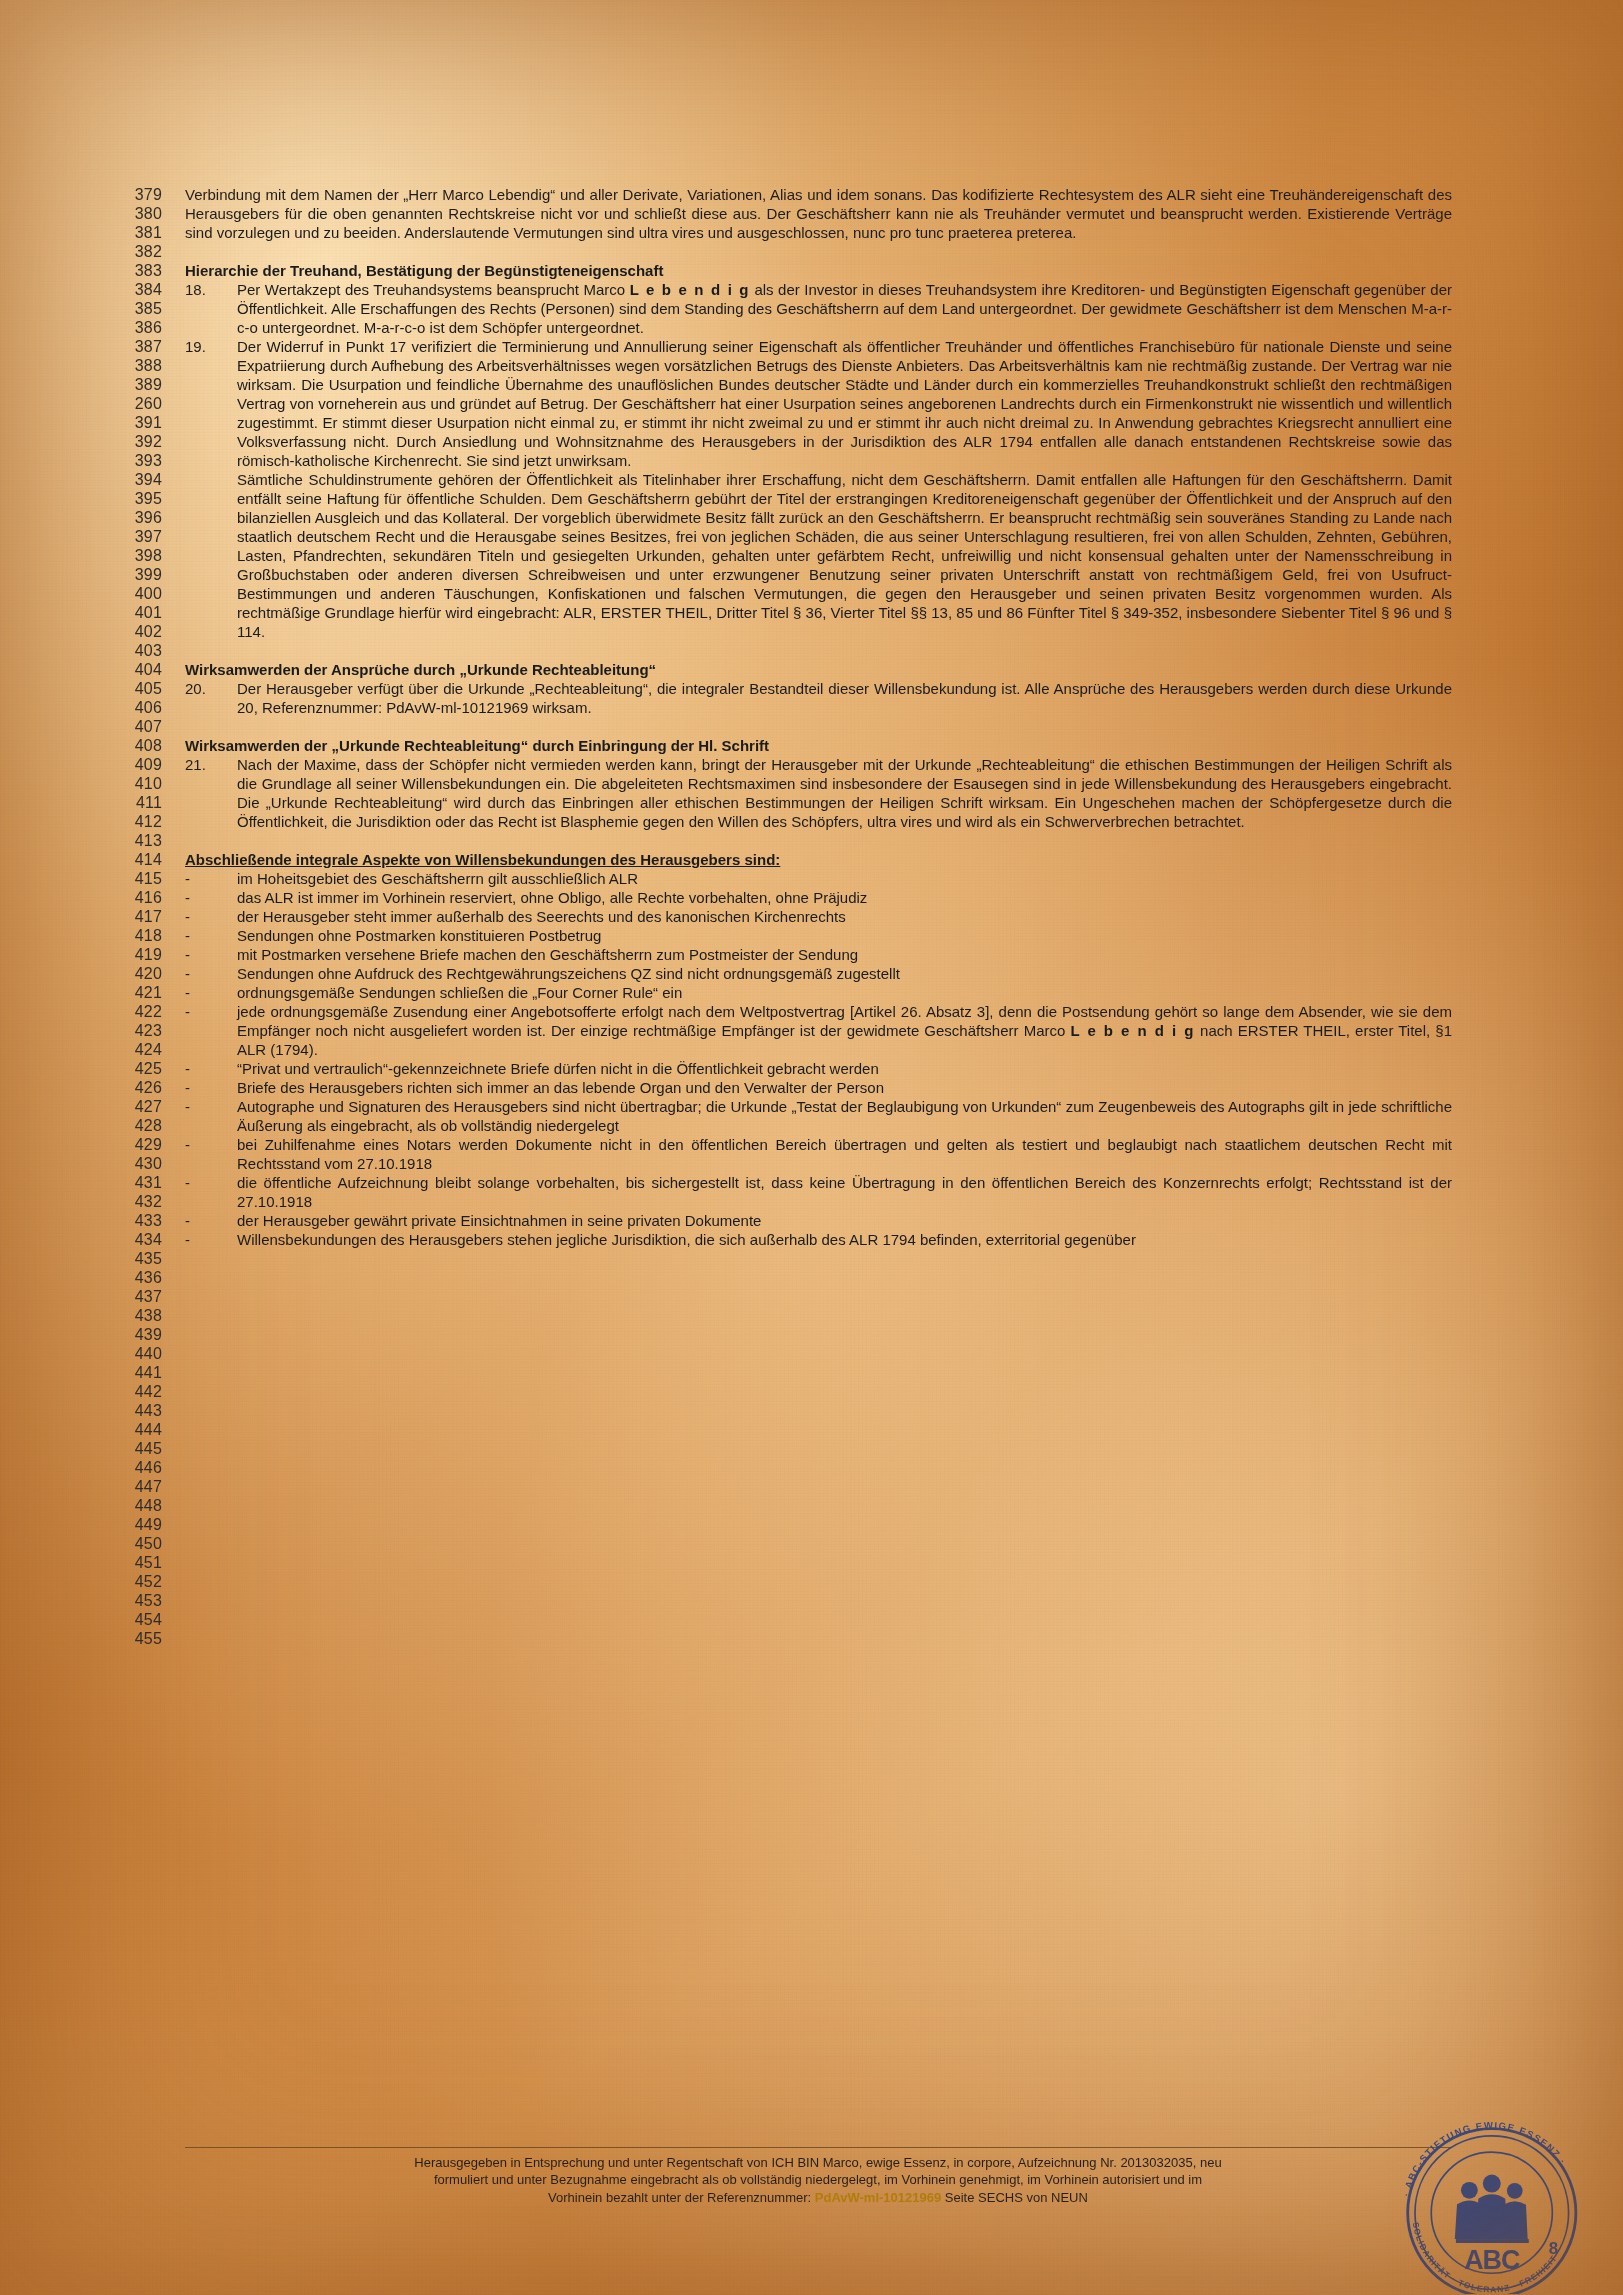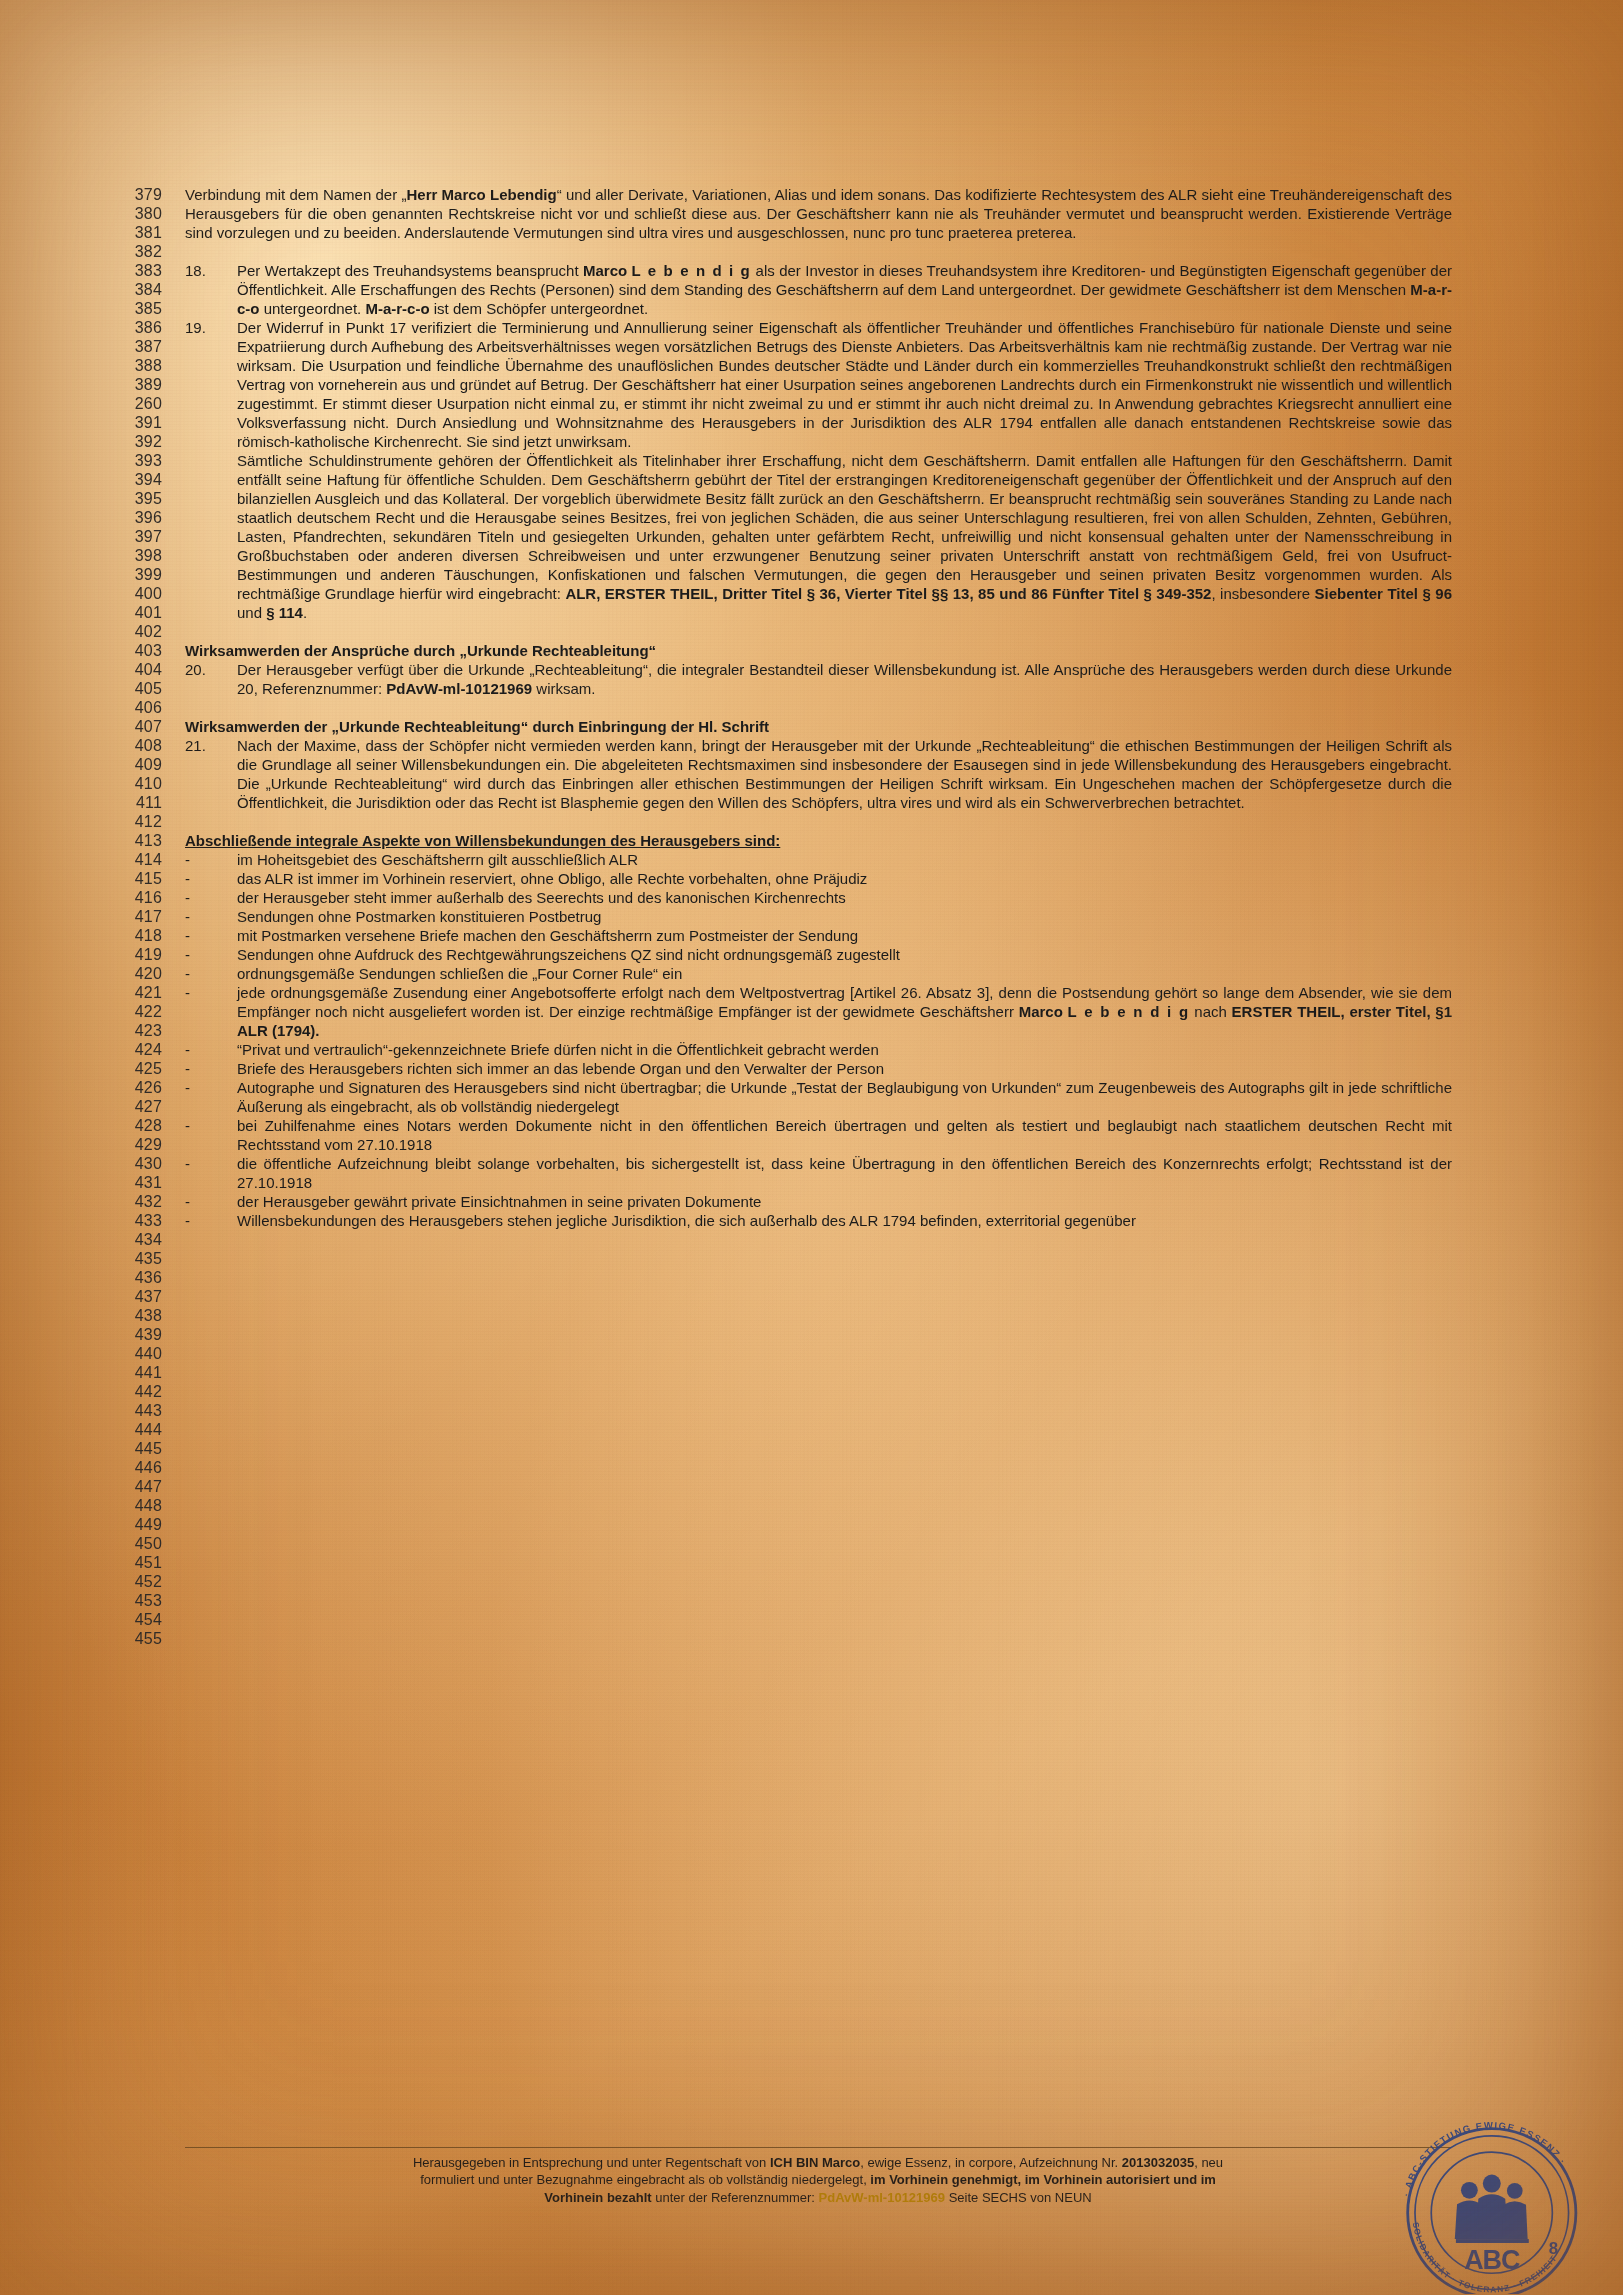--- a/index.html
+++ b/index.html
@@ -106,21 +106,21 @@
     display: flex;
   }
   .bullet .dash {
     width: 52px;
     flex: 0 0 52px;
   }
   .bullet .btxt {
     flex: 1 1 auto;
     text-align: justify;
   }
-  b { font-weight: bold; }
+  b { font-weight: normal; }
   .sp { letter-spacing: 1.5px; font-weight: bold; }
 
   
   .footer-rule {
     position: absolute;
     left: 185px;
     top: 2147px;
     width: 1266px;
     height: 1.1px;
     background: #6a4a22;
@@ -240,20 +240,21 @@
   </div>
 
   <div class="body">
 
     <div class="plain">
       Verbindung mit dem Namen der „<b>Herr Marco Lebendig</b>“ und aller Derivate, Variationen, Alias und idem sonans. Das kodifizierte Rechtesystem des ALR sieht eine Treuhändereigenschaft des Herausgebers für die oben genannten Rechtskreise nicht vor und schließt diese aus. Der Geschäftsherr kann nie als Treuhänder vermutet und beansprucht werden. Existierende Verträge sind vorzulegen und zu beeiden. Anderslautende Vermutungen sind ultra vires und ausgeschlossen, nunc pro tunc praeterea preterea.
     </div>
 
     <div class="blank"></div>
 
+    <div class="heading">Hierarchie der Treuhand, Bestätigung der Begünstigteneigenschaft</div>
 
     <div class="para">
       <div class="num">18.</div>
       <div class="txt">
         Per Wertakzept des Treuhandsystems beansprucht <b>Marco</b> <span class="sp">L e b e n d i g</span> als der Investor in dieses Treuhandsystem ihre Kreditoren- und Begünstigten Eigenschaft gegenüber der Öffentlichkeit. Alle Erschaffungen des Rechts (Personen) sind dem Standing des Geschäftsherrn auf dem Land untergeordnet. Der gewidmete Geschäftsherr ist dem Menschen <b>M-a-r-c-o</b> untergeordnet. <b>M-a-r-c-o</b> ist dem Schöpfer untergeordnet.
       </div>
     </div>
 
 
     <div class="para">

